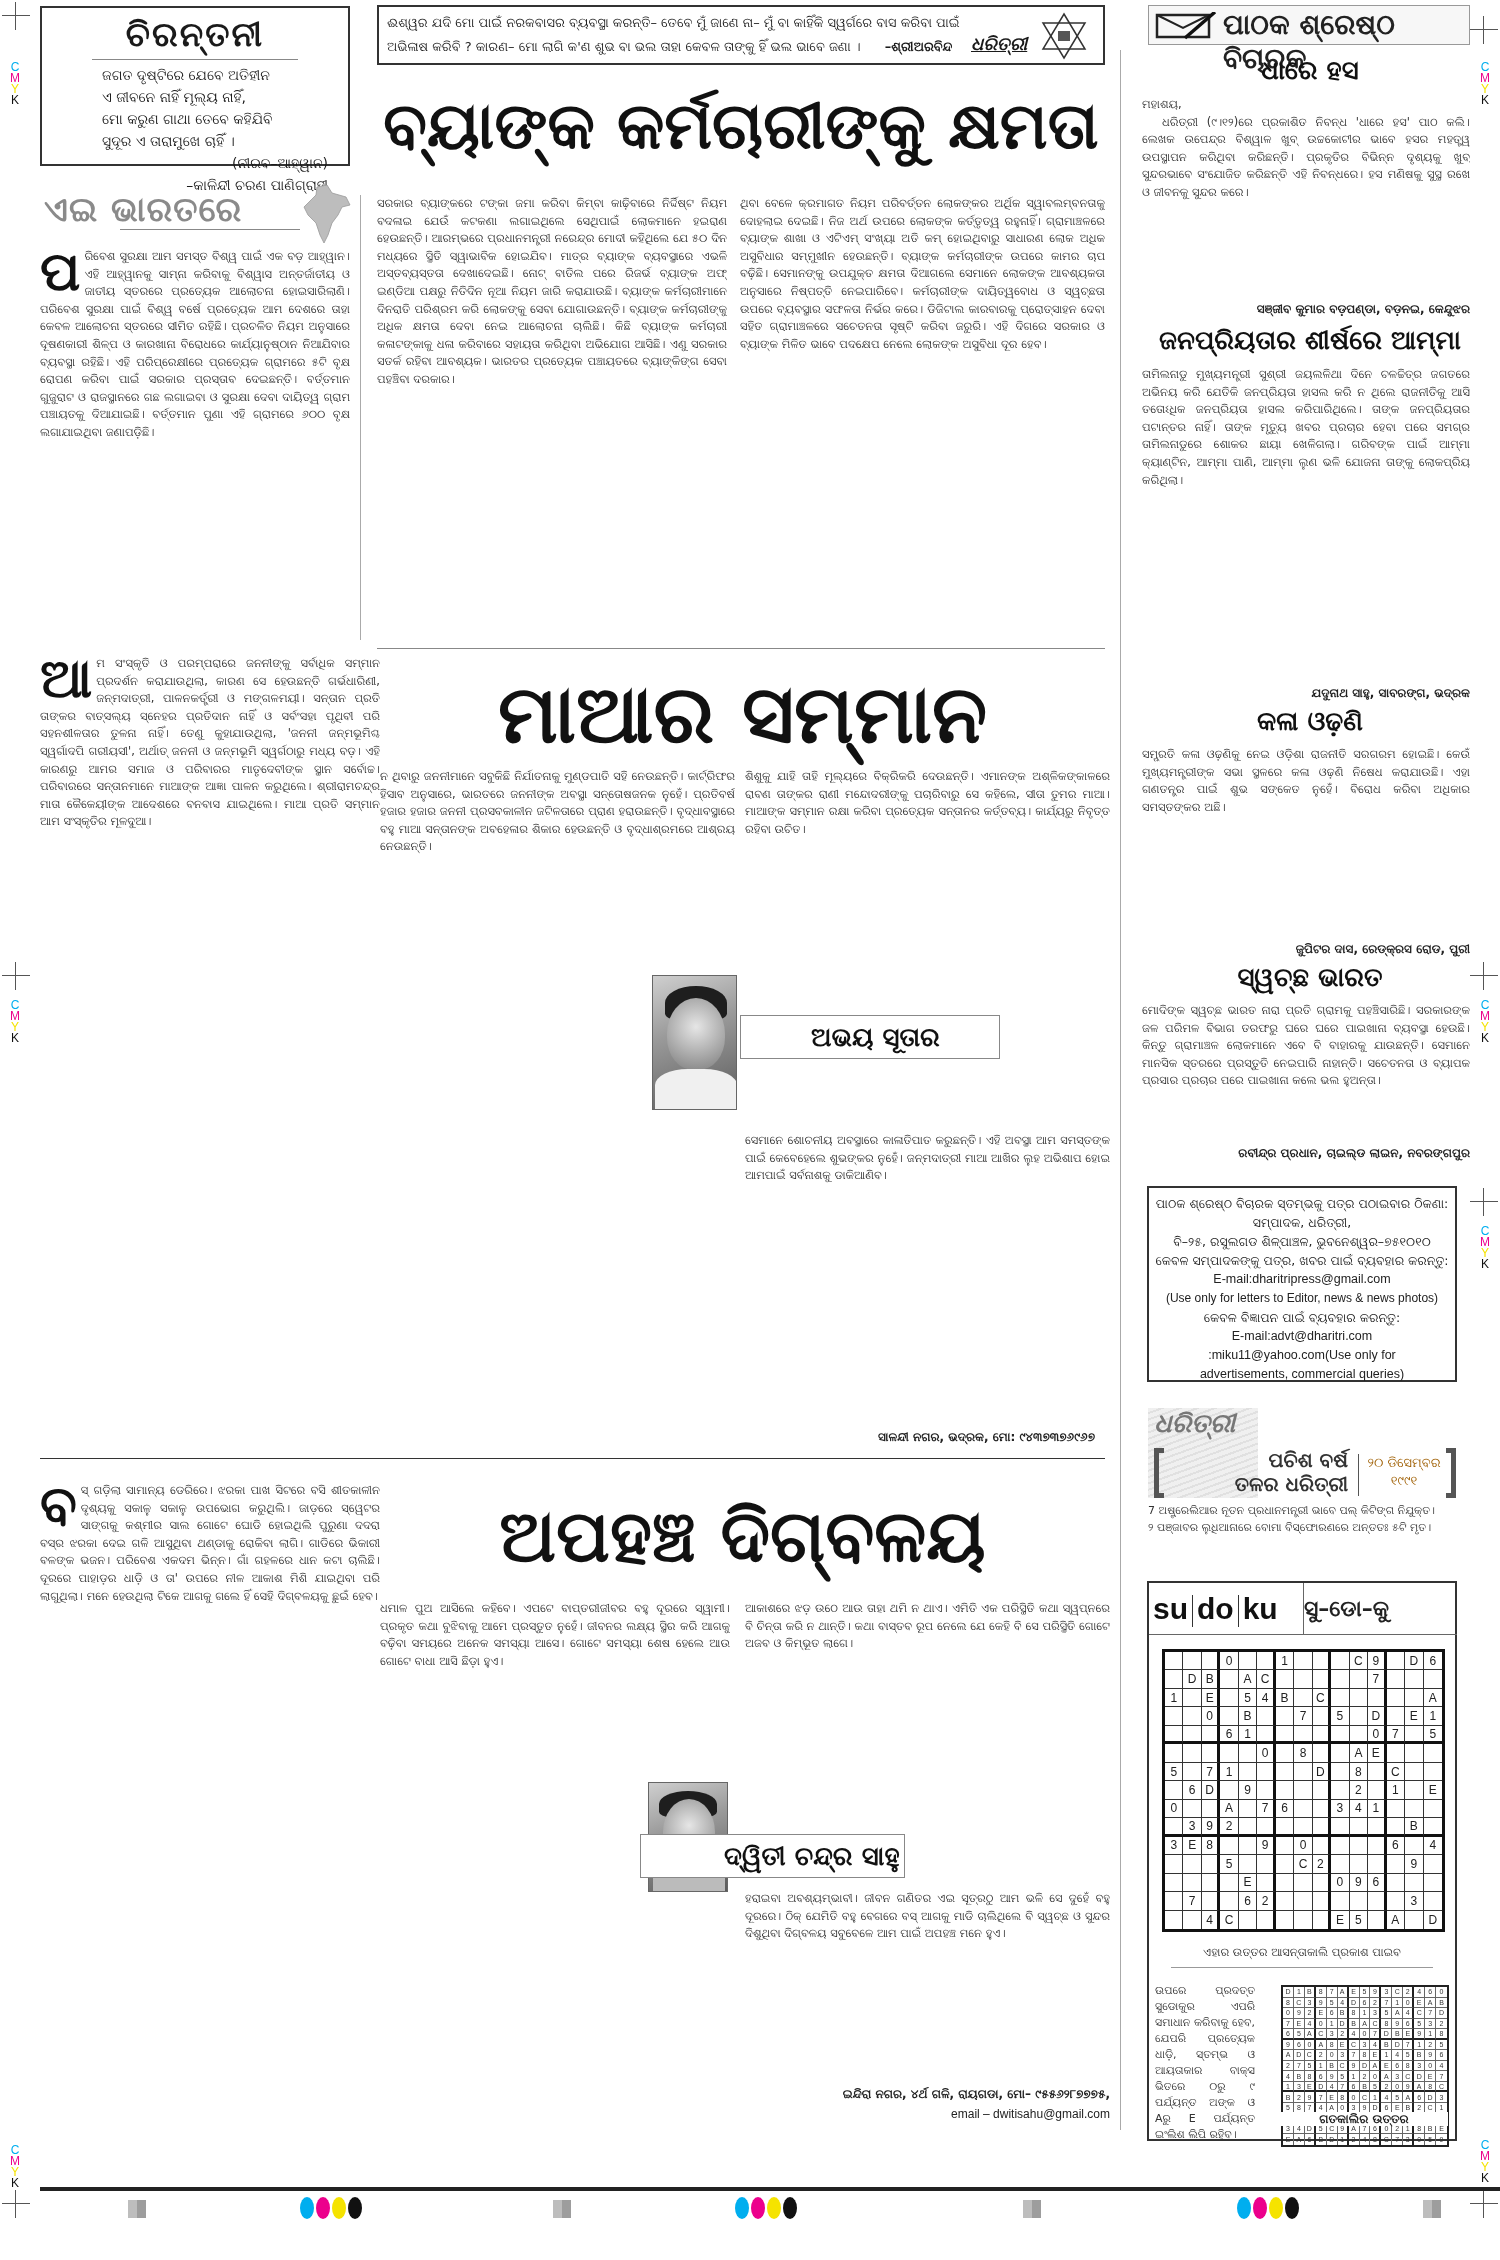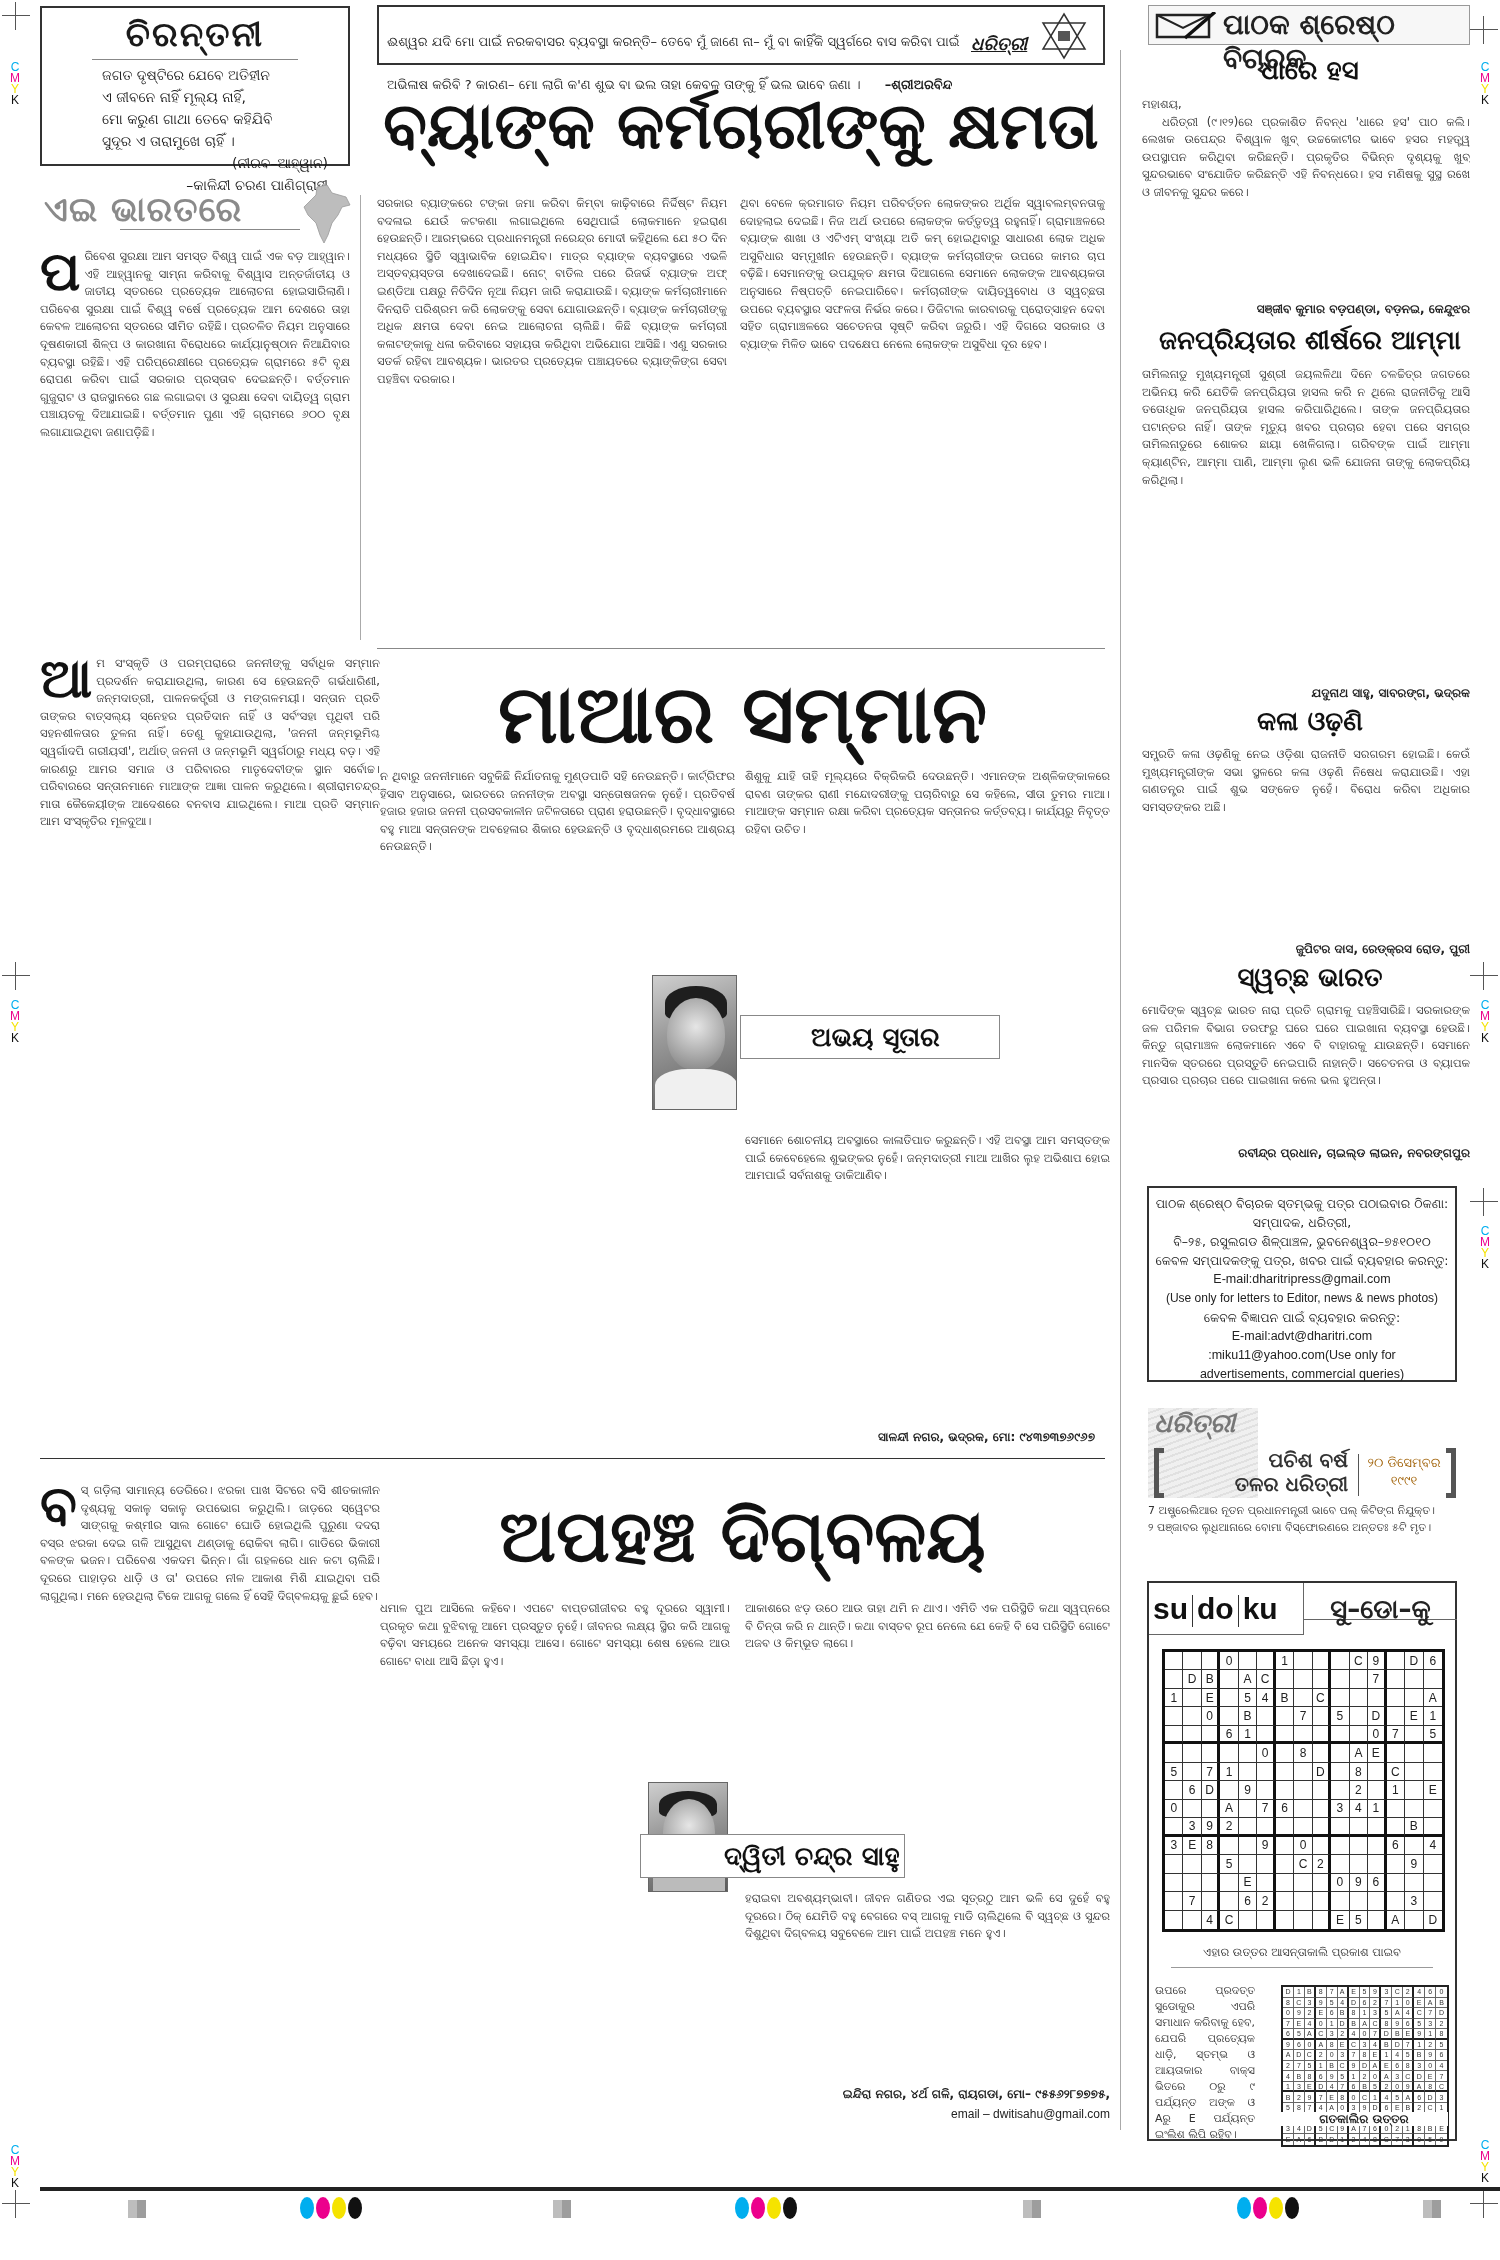--- a/index.html
+++ b/index.html
@@ -7,21 +7,21 @@
   body { position: relative; font-family: "DejaVu Sans", sans-serif; color: #1a1a1a; }
   .abs { position: absolute; }
   .box { border: 2px solid #333; background: #fff; }
   .reg { position: absolute; width: 30px; font-family: "Liberation Sans", sans-serif; font-size: 12px; line-height: 11px; text-align: center; }
   .reg .c { color: #00aeef; } .reg .m { color: #ec008c; } .reg .y { color: #f5e300; } .reg .k { color: #111; }
   .cross { position: absolute; width: 28px; height: 28px; }
   .cross::before { content: ""; position: absolute; left: 13px; top: 0; width: 1px; height: 28px; background: #555; }
   .cross::after { content: ""; position: absolute; top: 13px; left: 0; height: 1px; width: 28px; background: #555; }
   .poem-title { font-size: 34px; font-weight: bold; text-align: center; letter-spacing: 2px; }
   .poem-line { font-size: 14px; line-height: 22px; }
-  .quote { font-size: 13px; line-height: 24px; margin-top: 19px; }
+  .quote { font-size: 13px; line-height: 24px; }
   .headline { font-family: "DejaVu Sans", sans-serif; font-weight: bold; text-align: center; color: #111; }
   .col { position: absolute; font-size: 11.5px; line-height: 17.6px; text-align: justify; color: #333; overflow: hidden; }
   .dropcap { float: left; font-size: 54px; line-height: 44px; font-weight: bold; margin-right: 4px; margin-top: 2px; color: #111; }
   .rule-h { position: absolute; height: 1px; background: #888; }
   .rule-v { position: absolute; width: 1px; background: #aaa; }
   .letter-title { position: absolute; font-size: 26px; font-weight: bold; text-align: center; color: #111; }
   .sig { position: absolute; font-size: 12px; font-weight: bold; text-align: right; color: #222; }
   .byline-box { position: absolute; border: 1px solid #888; background: #fff; font-size: 26px; font-weight: bold; padding-left: 70px; line-height: 42px; color: #111; }
   .photo { position: absolute; background: linear-gradient(160deg, #cfcfcf 0%, #9a9a9a 40%, #5a5a5a 100%); border: 1px solid #666; overflow: hidden; }
   .photo .face { position: absolute; border-radius: 50% 50% 45% 45%; background: radial-gradient(circle at 50% 40%, #e6e6e6, #7a7a7a); }
@@ -193,21 +193,21 @@
 </div>
 <div class="col" style="left:1148px;top:1502px;width:320px;height:40px;font-size:11px;line-height:17px;text-align:left;">
   <div>7 ଅଷ୍ଟ୍ରେଲିଆର ନୂତନ ପ୍ରଧାନମନ୍ତ୍ରୀ ଭାବେ ପଲ୍ କିଟିଙ୍ଗ ନିଯୁକ୍ତ।</div>
   <div>୨ ପଞ୍ଜାବର ଲୁଧିଆନାରେ ବୋମା ବିସ୍ଫୋରଣରେ ଅନ୍ତତଃ ୫ଟି ମୃତ।</div>
 </div>
 
 <div class="abs" style="left:1147px;top:1581px;width:310px;height:560px;border:2px solid #333;">
   <div class="abs" style="left:0;top:0;width:155px;height:52px;border-right:1px solid #666;border-bottom:1px solid #666;font-family:'Liberation Sans',sans-serif;font-weight:bold;font-size:30px;line-height:52px;padding-left:4px;color:#111;">
     <span>su</span><span style="display:inline-block;width:1px;height:32px;background:#333;margin:0 4px;vertical-align:middle;"></span><span>do</span><span style="display:inline-block;width:1px;height:32px;background:#333;margin:0 4px;vertical-align:middle;"></span><span>ku</span>
   </div>
-  <div class="abs" style="left:155px;top:0;width:153px;height:37px;border-bottom:1px solid #666;font-size:26px;line-height:52px;text-align:center;font-weight:bold;color:#222;">ସୁ–ଡୋ–କୁ</div>
+  <div class="abs" style="left:155px;top:0;width:153px;height:52px;border-bottom:1px solid #666;font-size:22px;line-height:52px;text-align:left;font-weight:bold;color:#222;">ସୁ–ଡୋ–କୁ</div>
   <div class="sudoku-grid" id="sudoku-grid" style="left:13px;top:66px;width:283px;height:283px;">
       <div class="cell"></div>
       <div class="cell"></div>
       <div class="cell" style="border-right: 3px solid rgb(17, 17, 17);"></div>
       <div class="cell">0</div>
       <div class="cell"></div>
       <div class="cell" style="border-right: 3px solid rgb(17, 17, 17);"></div>
       <div class="cell">1</div>
       <div class="cell"></div>
       <div class="cell" style="border-right: 3px solid rgb(17, 17, 17);"></div>

